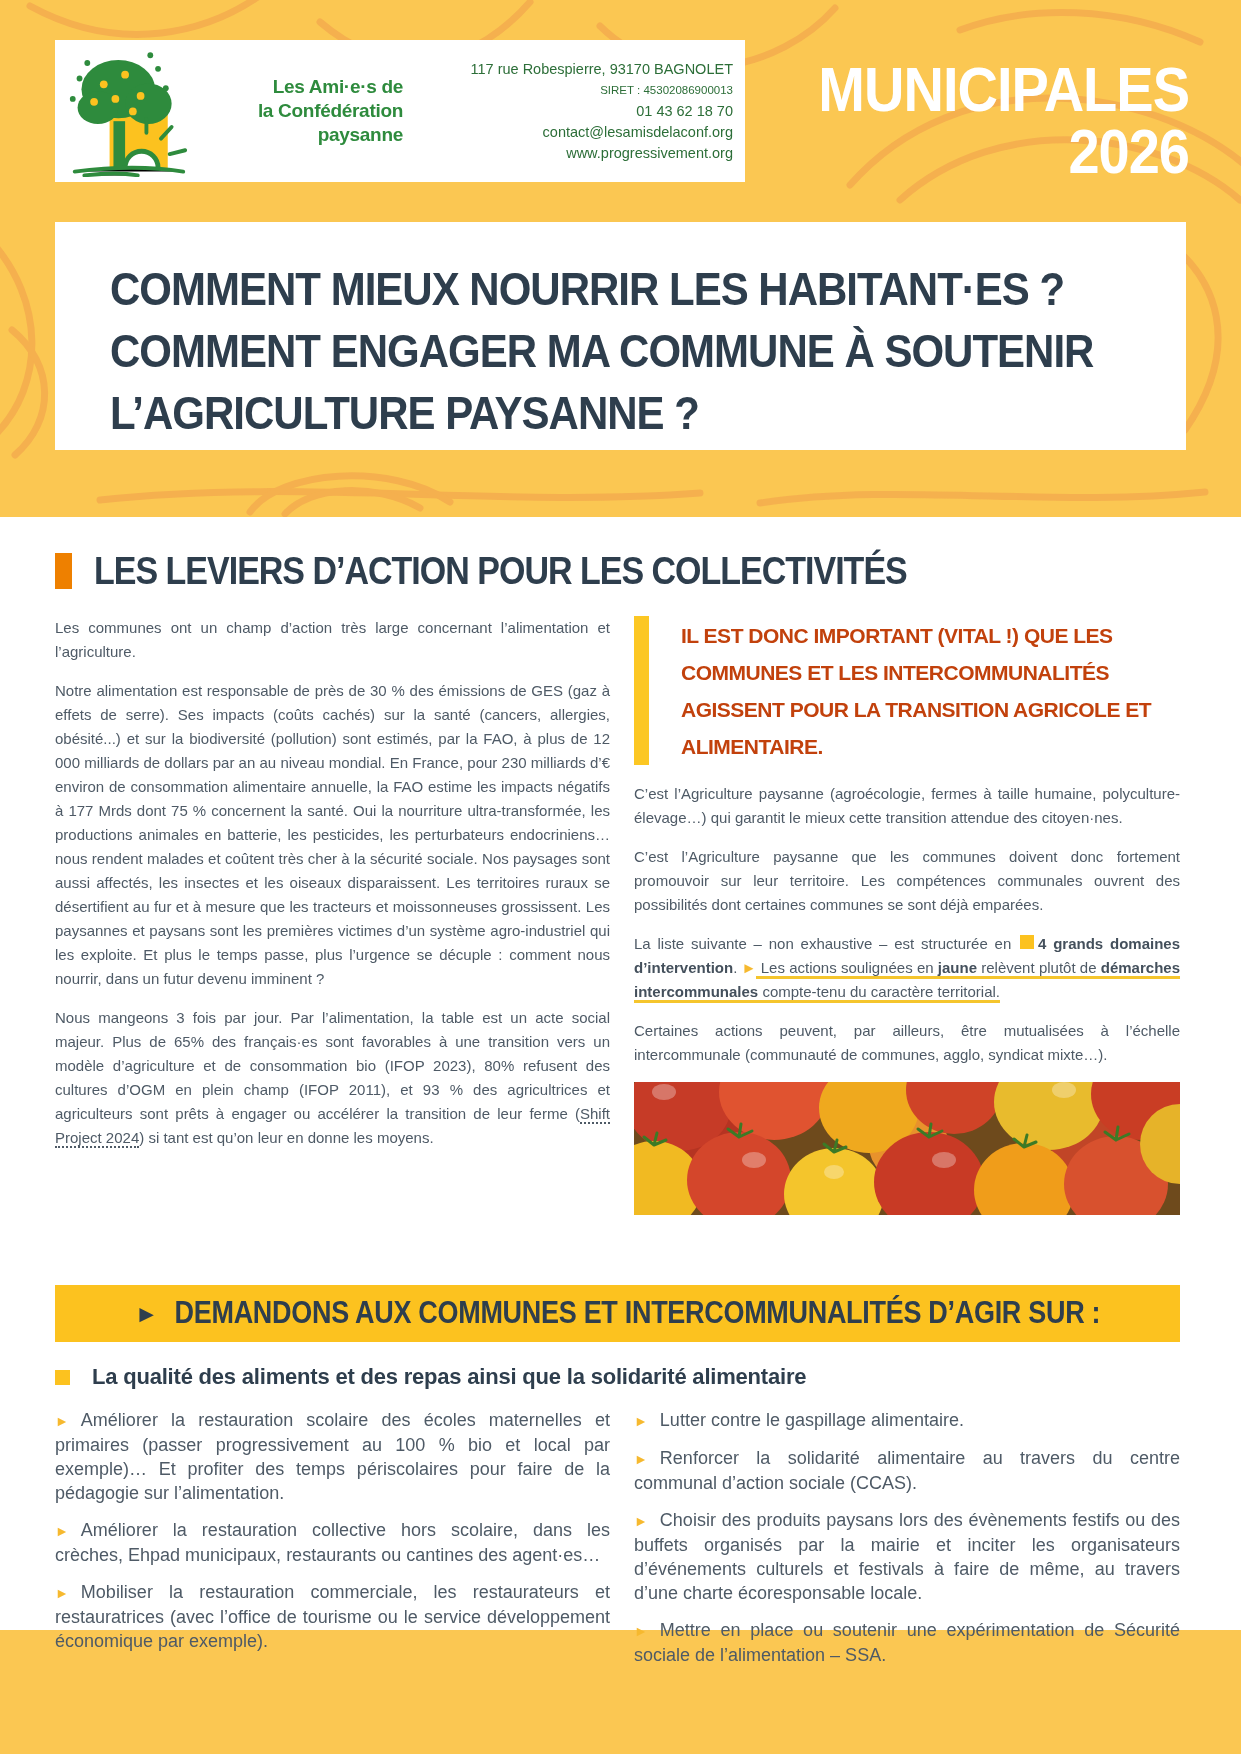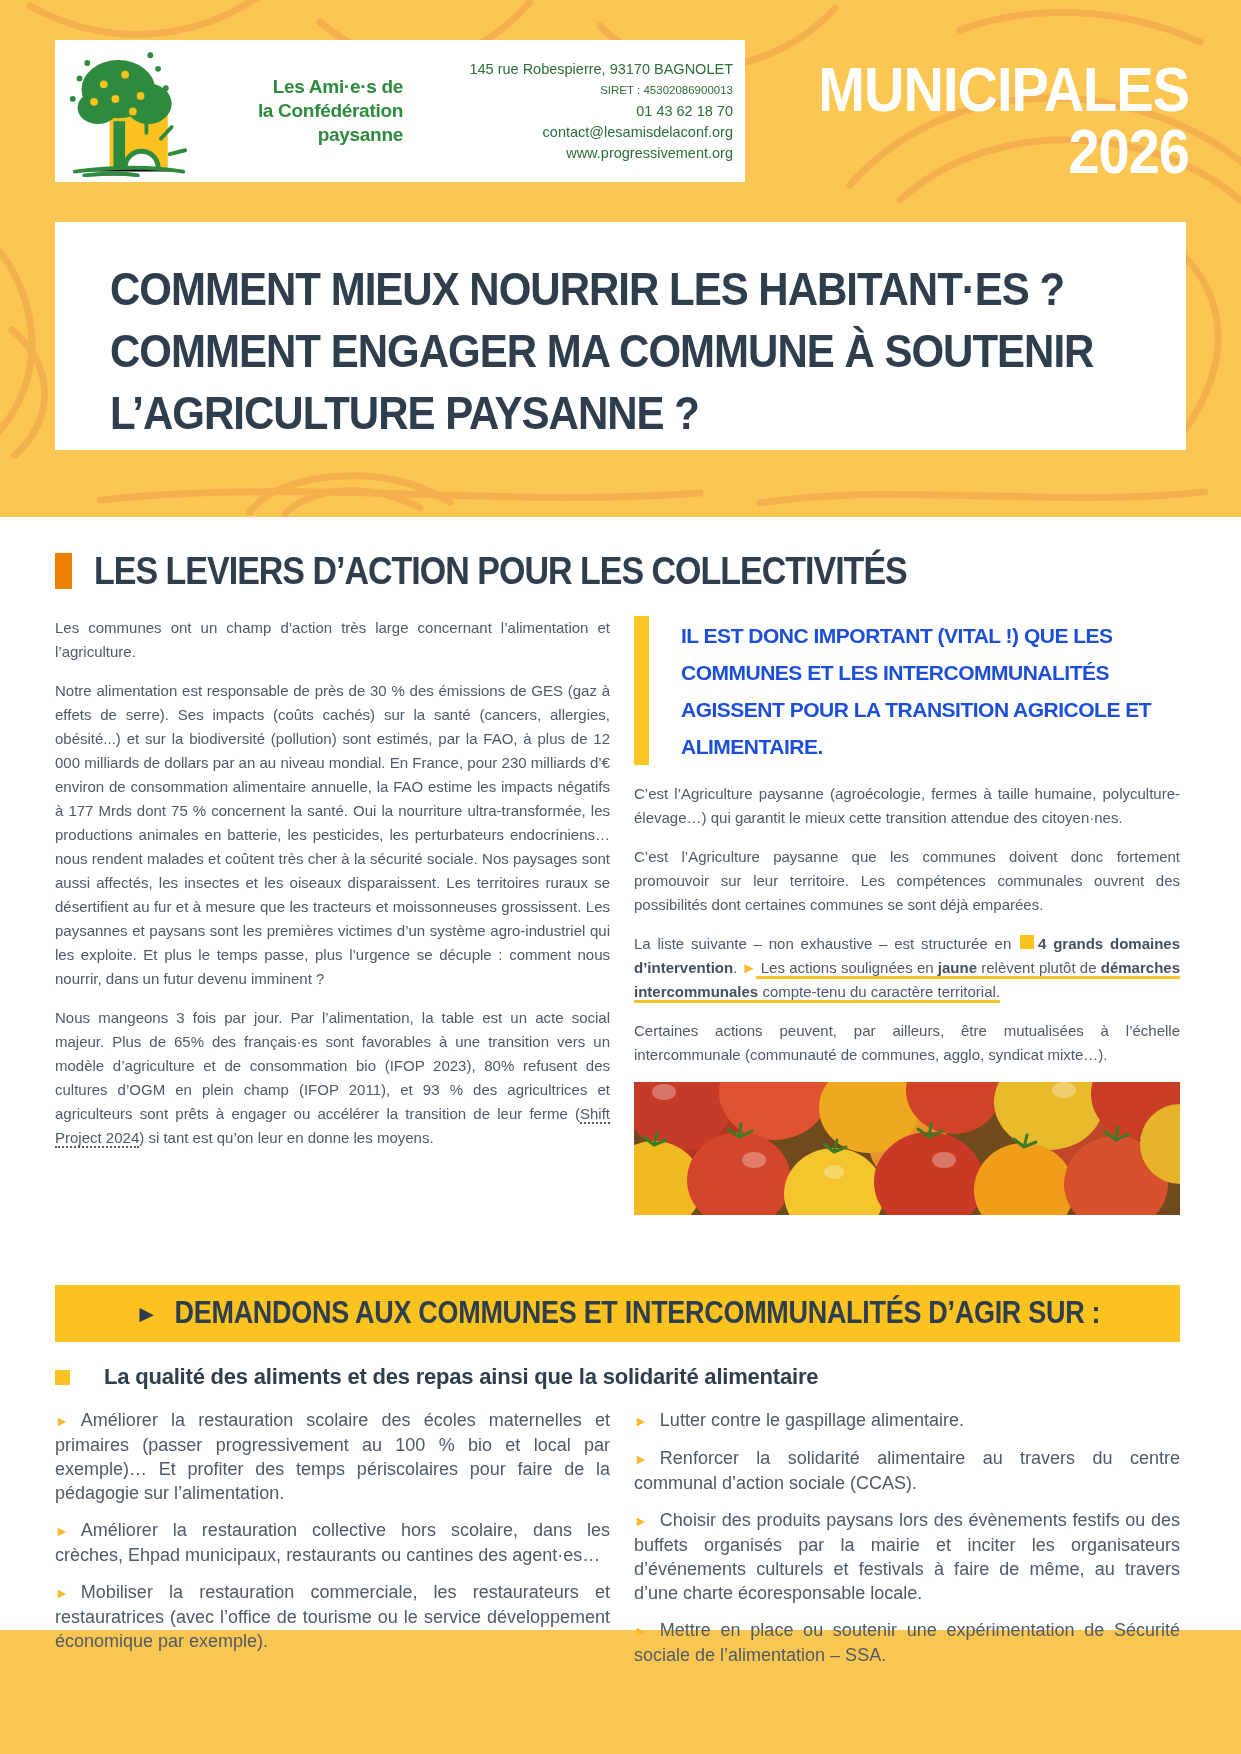--- a/index.html
+++ b/index.html
@@ -33,33 +33,33 @@
   .sec-title{font-size:34px;font-weight:bold;color:#2e3e4d;letter-spacing:-1px;transform:scaleY(1.15);transform-origin:left center;white-space:nowrap;}
 
   .cols{display:flex;gap:24px;}
   .colL{width:555px;flex:none;}
   .colR{width:546px;flex:none;}
   p.body{font-size:15px;line-height:24px;color:#4e5a66;text-align:justify;margin:0 0 15px;}
   p.body b{color:#44505c;}
 
   .callout{display:flex;gap:32px;margin:0 0 17px;}
   .callout-bar{width:15px;flex:none;background:#fcc723;}
-  .callout-text{font-size:21px;line-height:37px;font-weight:bold;color:#1d4ed8;letter-spacing:-0.5px;padding-top:1px;}
+  .callout-text{font-size:21px;line-height:37px;font-weight:bold;color:#c2410c;letter-spacing:-0.5px;padding-top:1px;}
 
   .link-dotted{border-bottom:2px dotted #4e5a66;cursor:pointer;}
   .u-ylw{border-bottom:3px solid #f5c52d;}
   .inline-sq{display:inline-block;width:14px;height:14px;background:#fcc21f;margin:0 4px 0 2px;}
   .arr{color:#f6b92f;}
   .photo{width:546px;height:133px;display:block;margin-top:2px;}
 
   .banner{margin-top:70px;height:57px;background:#fcc21f;display:flex;align-items:center;justify-content:center;gap:16px;}
   .banner-arr{color:#2e3e4d;font-size:24px;line-height:1;}
   .banner-text{color:#2e3e4d;font-weight:bold;font-size:27px;letter-spacing:-0.3px;transform:scaleY(1.15);transform-origin:center;white-space:nowrap;}
 
-  .subsec{display:flex;align-items:center;gap:34px;margin:22px 0 18px;}
+  .subsec{display:flex;align-items:center;gap:22px;margin:22px 0 18px;}
   .ylw-sq{width:15px;height:15px;background:#fcc21f;flex:none;}
   .subsec-title{font-size:22px;font-weight:bold;color:#2e3e4d;letter-spacing:-0.2px;}
 
   .b-item{font-size:18px;line-height:24px;color:#4e5a66;text-align:justify;margin:0 0 13px;}
   .b-arr{color:#f6b92f;font-size:14px;margin-right:12px;}
 </style>
 </head>
 <body>
 
 <svg class="doodles" viewBox="0 0 1241 1754" fill="none">
@@ -110,21 +110,21 @@
         <path d="M108,112 L124,108"></path>
       <path d="M10,130 C50,125 90,125 122,130"></path>
       <path d="M20,134 C45,131 60,131 75,134"></path>
     </g>
   </svg>
   <div class="org">
     <div>Les Ami·e·s de</div>
     <div>la Confédération paysanne</div>
   </div>
   <div class="contact">
-    <div>145 rue Robespierre, 93170 BAGNOLET</div>
+    <div>117 rue Robespierre, 93170 BAGNOLET</div>
     <div class="siret">SIRET : 45302086900013</div>
     <div>01 43 62 18 70</div>
     <div>contact@lesamisdelaconf.org</div>
     <div>www.progressivement.org</div>
   </div>
 </div>
 
 <div id="campaign">
   <div>MUNICIPALES</div>
   <div>2026</div>

